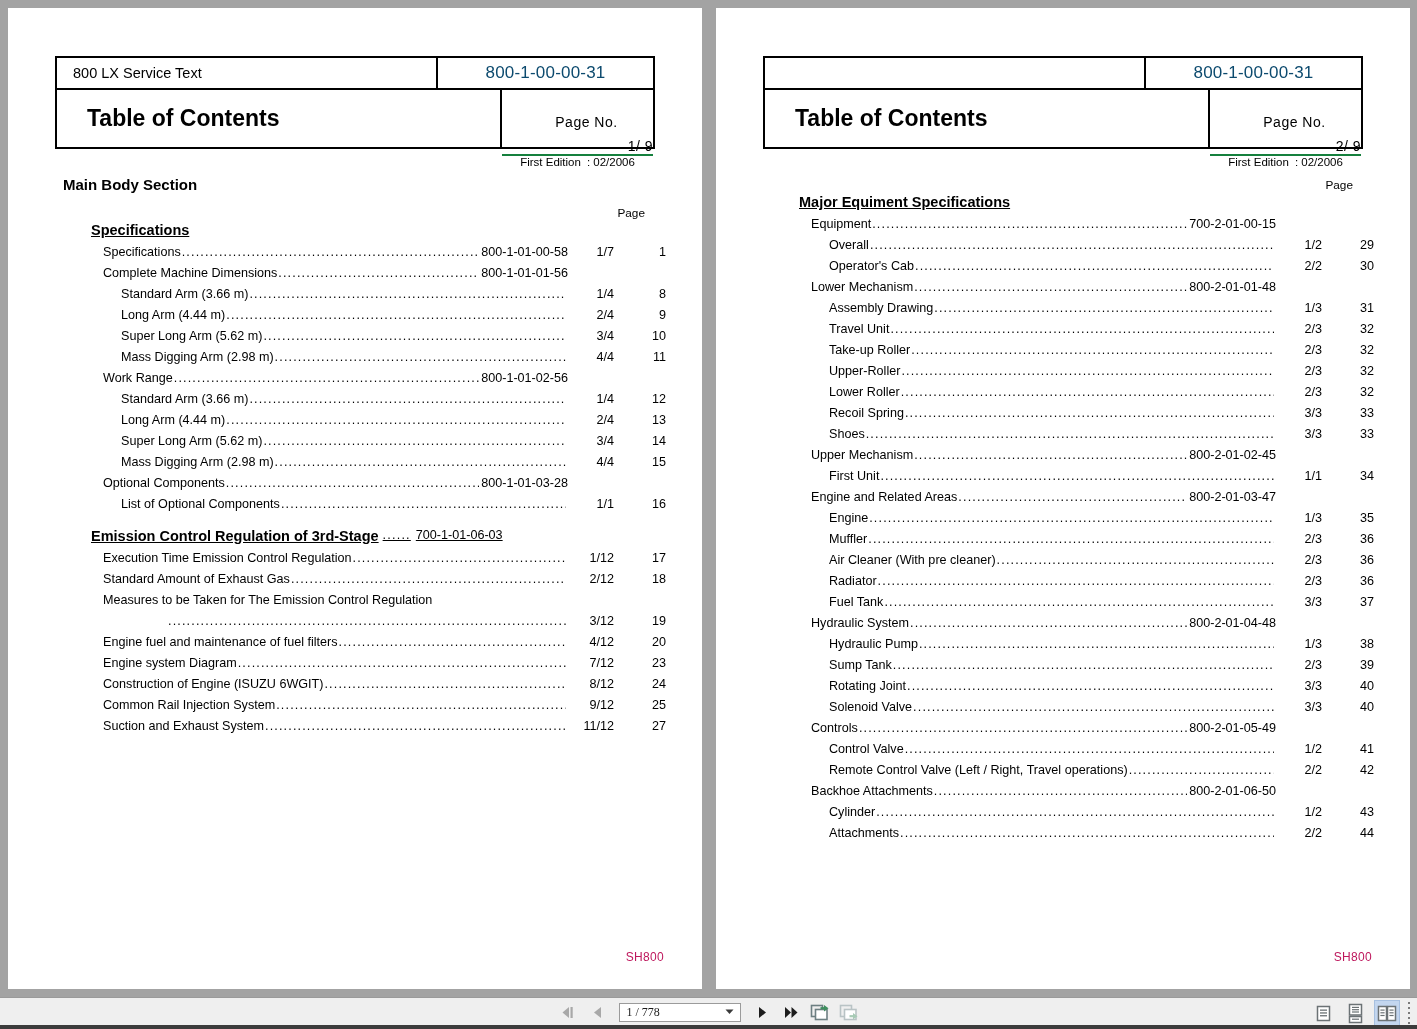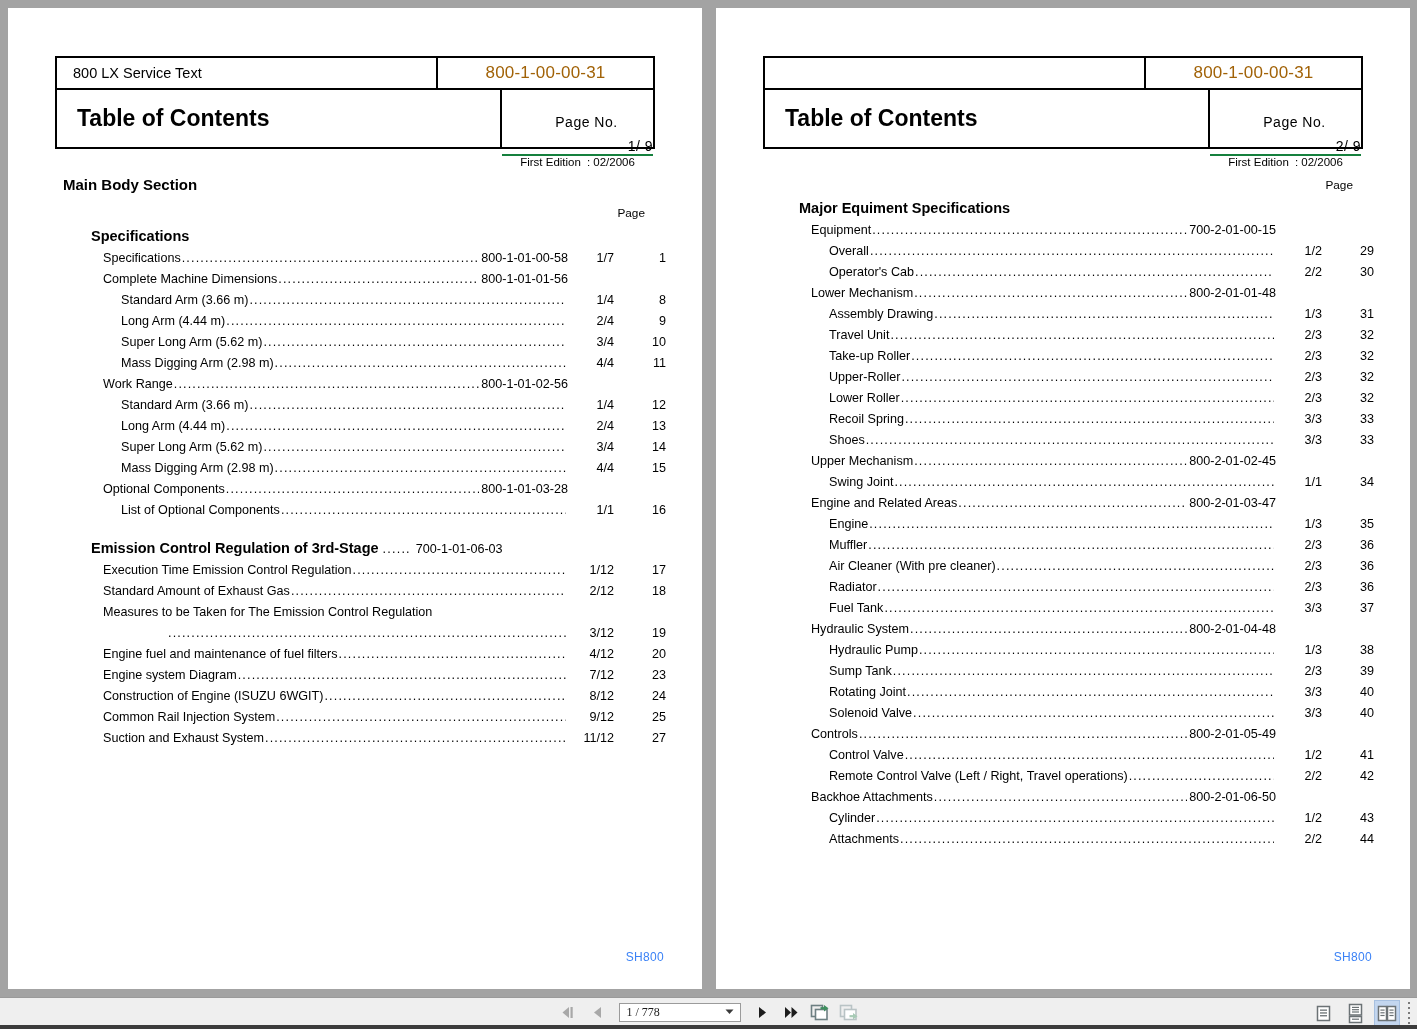--- a/index.html
+++ b/index.html
@@ -67,32 +67,32 @@
     border-right: 2px solid #000;
     box-sizing: border-box;
   }
   .hdr-code-cell {
     flex: 1;
     display: flex;
     align-items: center;
     justify-content: center;
     font-size: 17px;
     letter-spacing: .2px;
-    color: #a16207;
+    color: #0c4a6e;
   }
 
   .hdr-row2 {
     display: flex;
     height: 57px;
   }
   .hdr-toc-cell {
     flex: 0 0 445px;
     display: flex;
     align-items: center;
-    padding-left: 20px;
+    padding-left: 30px;
     font-size: 23px;
     font-weight: bold;
     color: #000;
     border-right: 2px solid #000;
     box-sizing: border-box;
   }
   .hdr-meta-cell {
     flex: 1;
     display: flex;
     flex-direction: column;
@@ -133,23 +133,24 @@
 
   .section-title {
     font-size: 15px;
     font-weight: bold;
     margin: 8px 0 0 8px;
   }
 
   .group-title {
     font-size: 14.5px;
     font-weight: bold;
-    margin: 6px 0 4px 36px;
-    display: flex;
-    align-items: flex-end;
+    margin: 0 0 4px 36px;
+    display: flex;
+    align-items: flex-start;
+    text-decoration: underline;
   }
   .group-title .gt-code {
     font-size: 12.6px;
     font-weight: normal;
     margin-left: 2px;
     white-space: nowrap;
   }
   .group-title .gt-dots {
     font-size: 12.6px;
     font-weight: normal;
@@ -201,21 +202,21 @@
   .toc-row.wrapfirst .frac,
   .toc-row.wrapfirst .pno { visibility: hidden; }
   .toc-row.wrapcont { padding-left: 112px; }
   .spacer-md { height: 13px; }
 
   .page-footer {
     position: absolute;
     right: 38px;
     bottom: 25px;
     font-size: 12px;
-    color: #3b82f6;
+    color: #be185d;
     letter-spacing: .3px;
     text-align: center;
   }
 
   
   #toolbar {
     position: absolute;
     left: 0;
     top: 997px;
     width: 1417px;
@@ -640,21 +641,21 @@
               <span class="pno">33</span>
             </div>
             <div class="toc-row lvl1">
               <span class="lbl">Upper Mechanism</span>
               <span class="dots">................................................................................................................................................................</span>
               <span class="code">800-2-01-02-45</span>
               <span class="frac"></span>
               <span class="pno"></span>
             </div>
             <div class="toc-row lvl2">
-              <span class="lbl">Swing Joint</span>
+              <span class="lbl">First Unit</span>
               <span class="dots">................................................................................................................................................................</span>
               <span class="code"></span>
               <span class="frac">1/1</span>
               <span class="pno">34</span>
             </div>
             <div class="toc-row lvl1">
               <span class="lbl">Engine and Related Areas</span>
               <span class="dots">................................................................................................................................................................</span>
               <span class="code">800-2-01-03-47</span>
               <span class="frac"></span>

